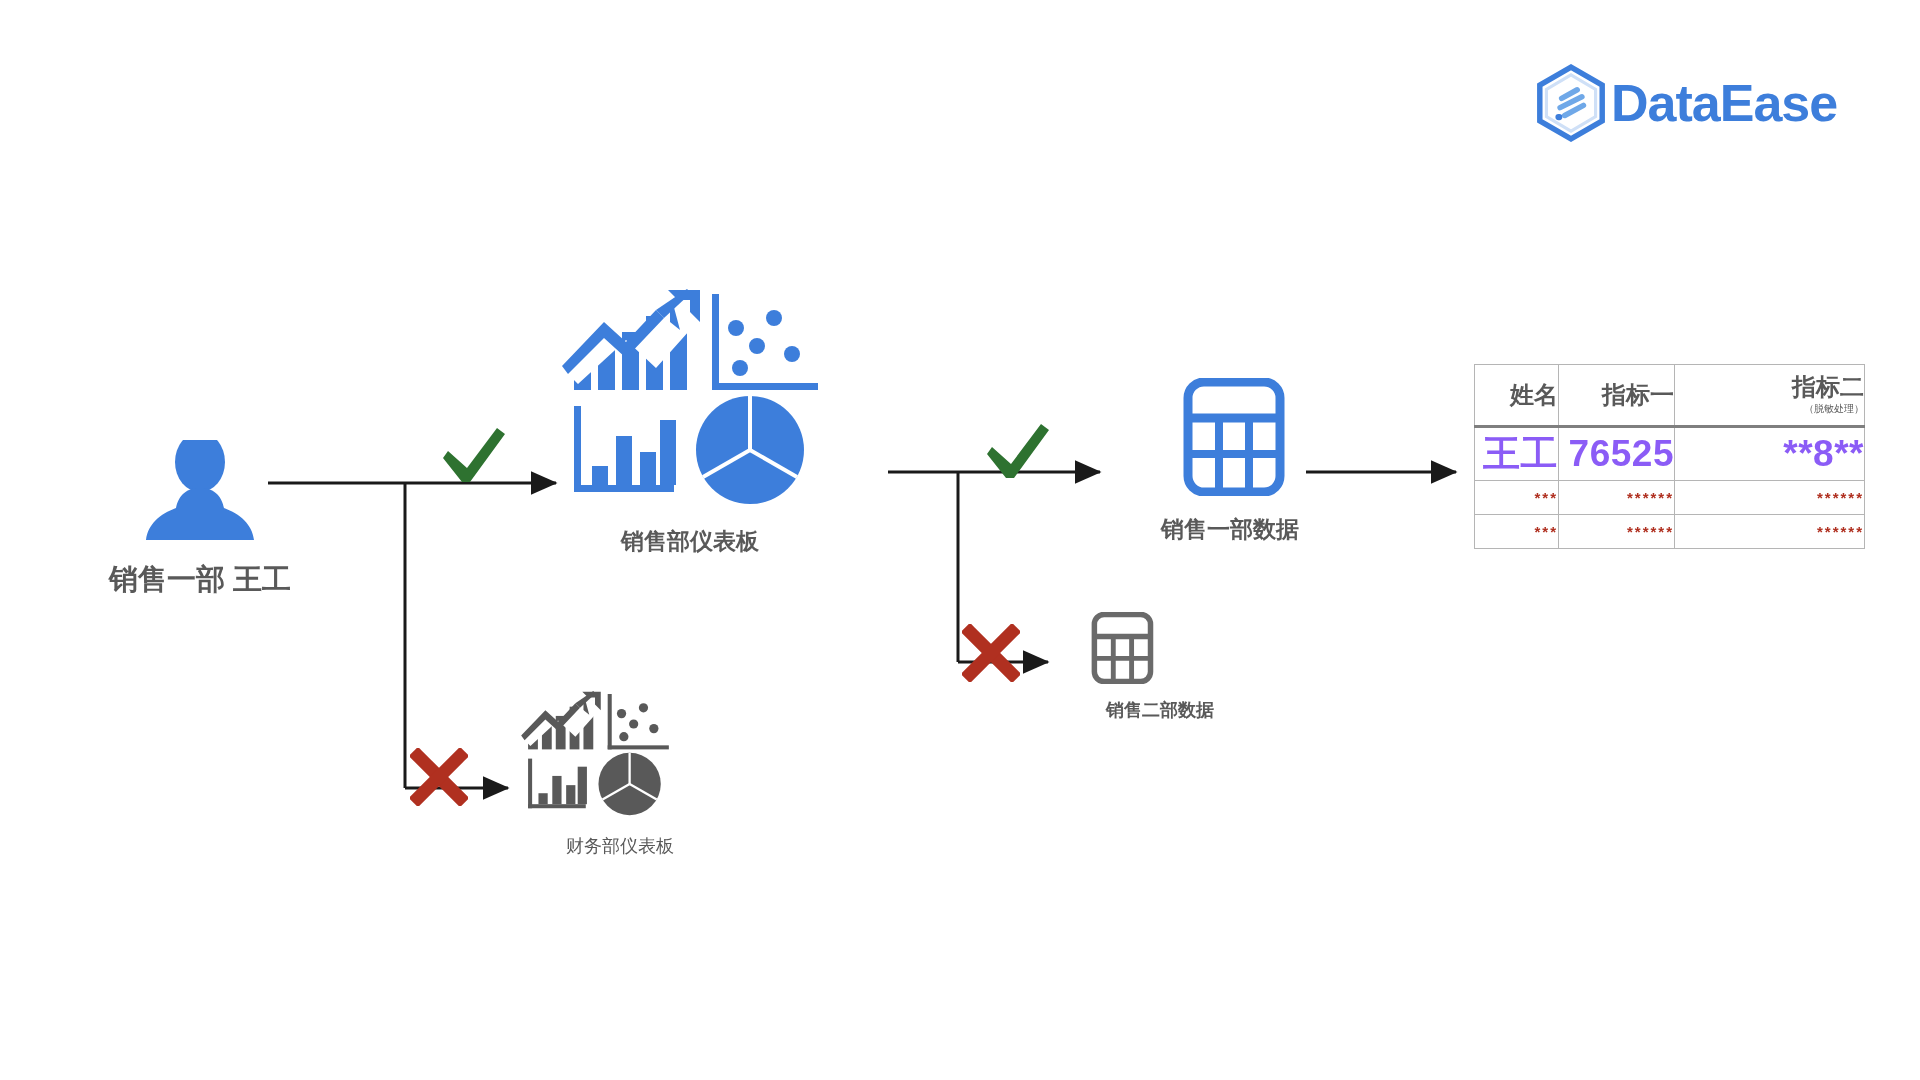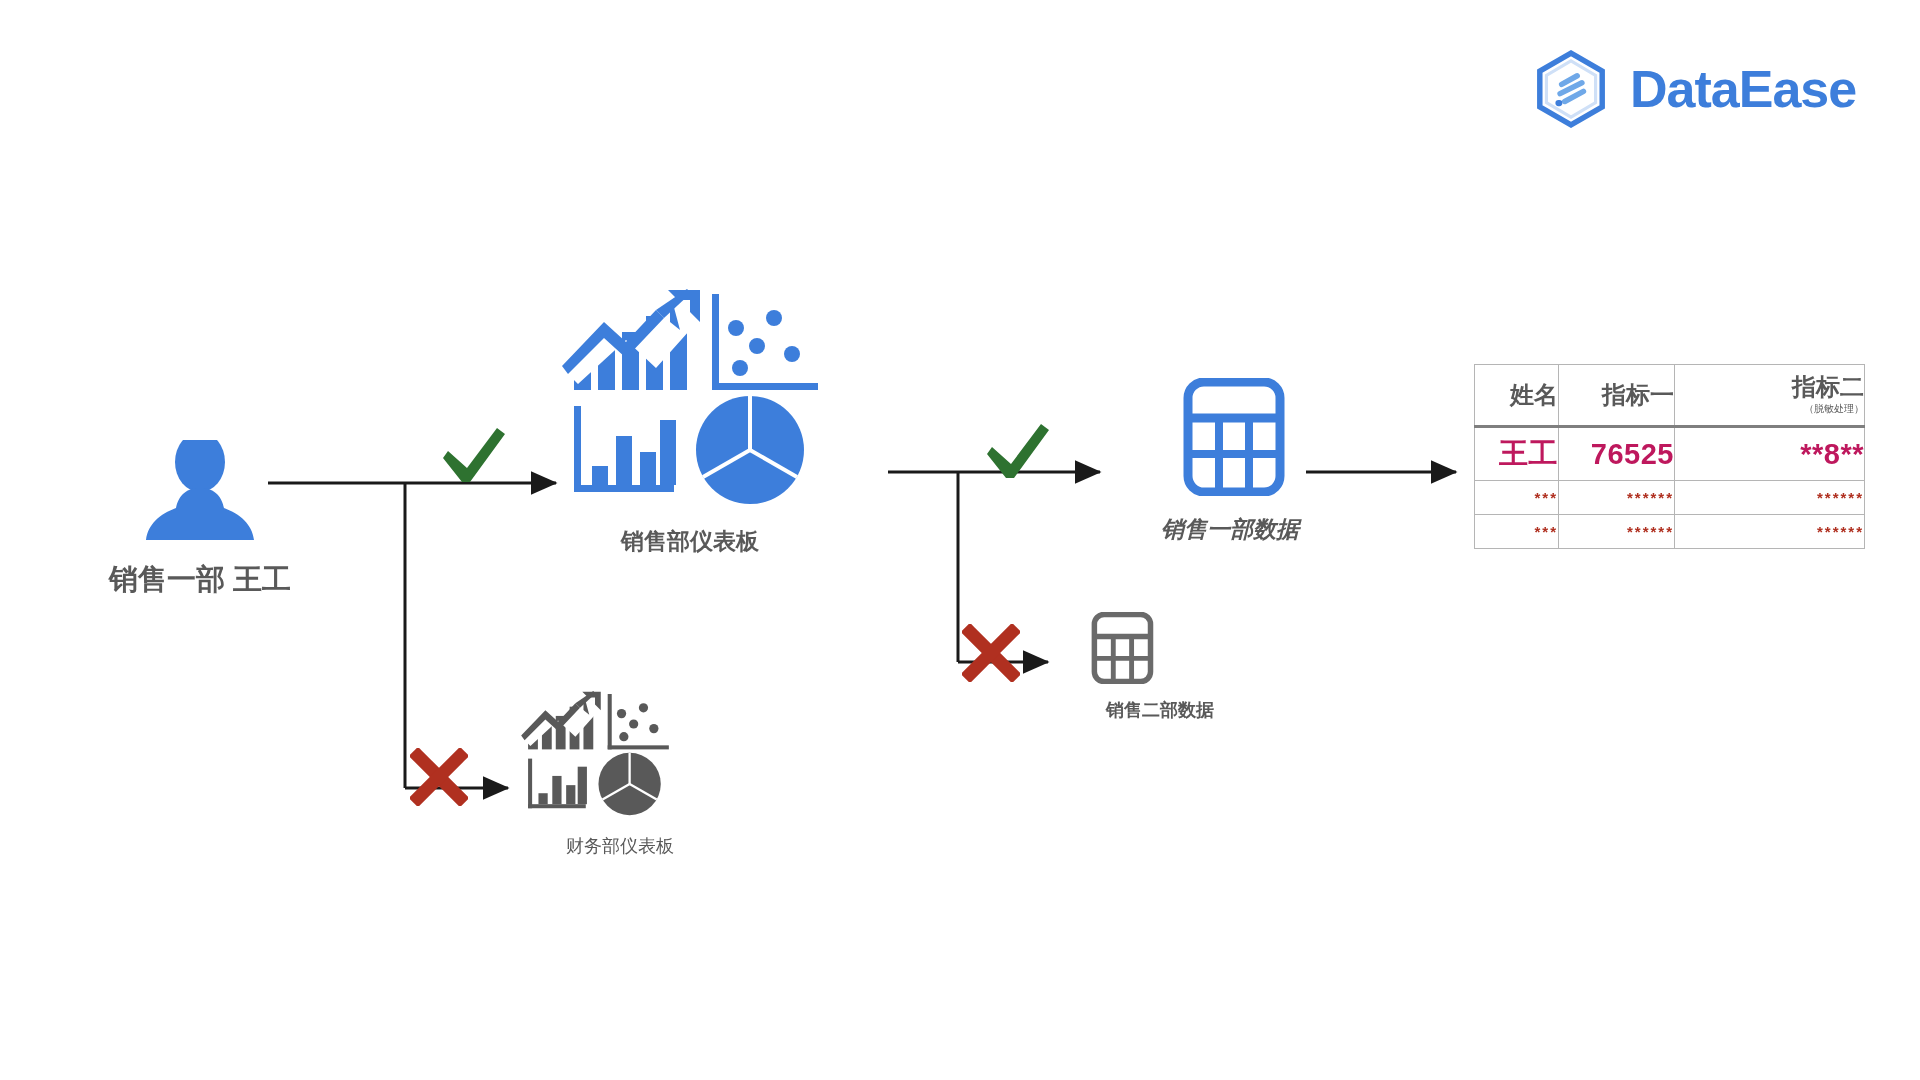--- a/index.html
+++ b/index.html
@@ -21,24 +21,24 @@
     position: absolute;
     left: 0; top: 0;
     width: 1920px;
     height: 1080px;
   }
 
   
   .logo {
     position: absolute;
     left: 1532px;
-    top: 50px;
+    top: 64px;
     display: flex;
     align-items: center;
-    gap: 20px;
+    gap: 1px;
   }
   .logo-mark { width: 78px; height: 78px; display:block; }
   .logo-text {
     font-size: 52px;
     font-weight: bold;
     letter-spacing: -1px;
     color: #3D7EDB;
     line-height: 1;
     white-space: nowrap;
   }
@@ -73,21 +73,20 @@
     margin-top: 12px;
     font-size: 18px;
   }
 
   
   #sales1-data-node { left: 1130px; top: 378px; width: 200px; }
   #sales1-data-node .node-label {
     margin-top: 14px;
     font-size: 23px;
     font-weight: bold;
-    font-style: italic;
   }
 
   
   #sales2-data-node { left: 1060px; top: 612px; width: 200px; font-weight: bold; }
   #sales2-data-node .node-label {
     margin-top: 10px;
     font-size: 18px;
   }
 
   
@@ -128,23 +127,23 @@
   .th-cell {
     height: 60px;
     color: #595959;
     border-bottom: 3px solid #7f7f7f !important;
   }
   .th-main { font-size: 24px; font-weight: bold; line-height: 1.1; }
   .th-sub  { font-size: 10px; font-weight: normal; margin-top: 1px; }
 
   .row-highlight td {
     height: 52px;
-    color: #be185d;
-    font-weight: bold;
-    font-size: 29px;
+    color: #8b5cf6;
+    font-weight: bold;
+    font-size: 37px;
     letter-spacing: 0.5px;
   }
   .row-masked td {
     height: 33px;
     color: #B03020;
     font-size: 15px;
     letter-spacing: 2px;
     font-weight: bold;
   }
 </style>

